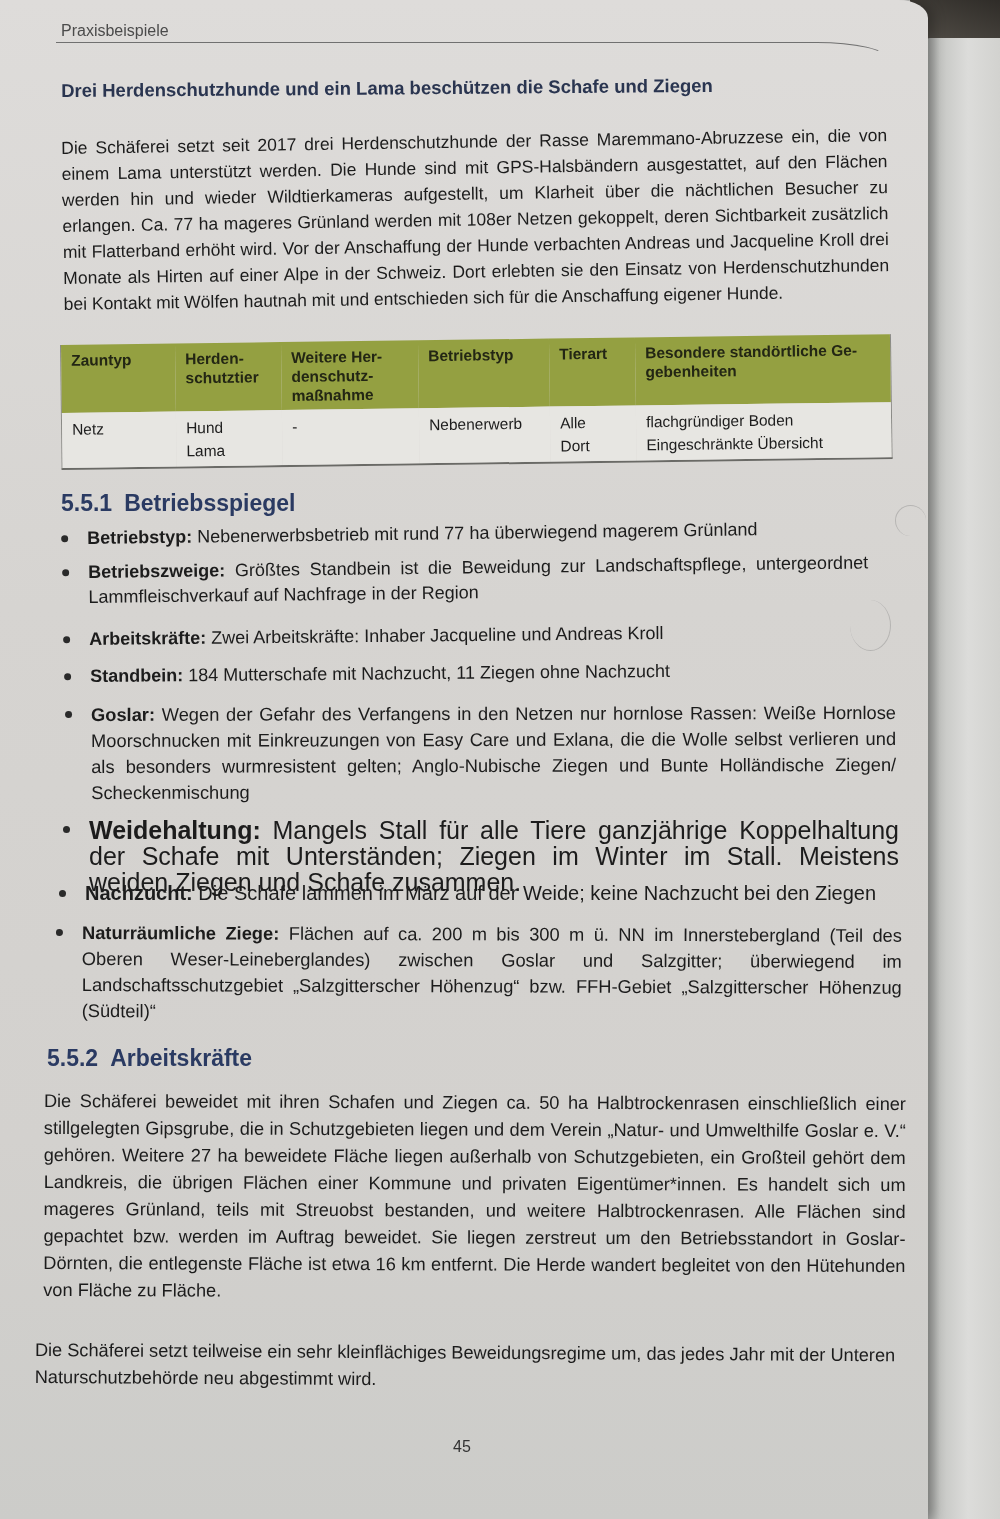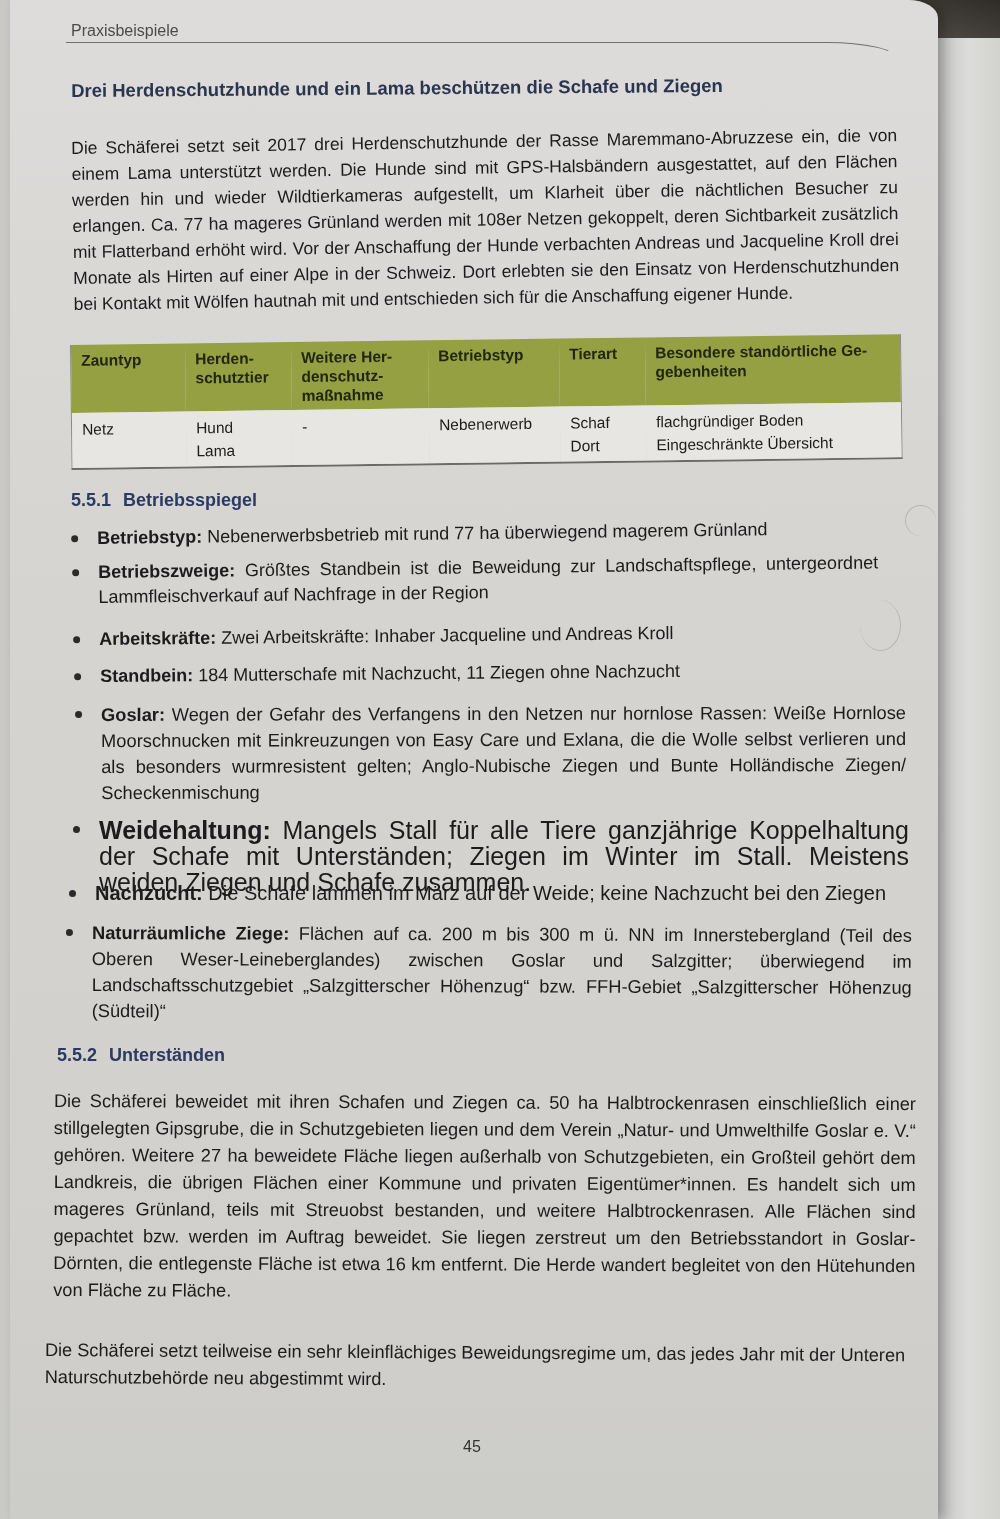--- a/index.html
+++ b/index.html
@@ -33,21 +33,20 @@
     }
     .page {
       position: absolute;
       top: 0;
       left: 0;
       width: 928px;
       height: 1519px;
       background: linear-gradient(180deg, #dedcda 0%, #d6d4d1 40%, #d3d1ce 75%, #ccccc9 100%);
       box-shadow: 6px 0 12px rgba(0,0,0,0.25);
       border-top-right-radius: 30px 18px;
-      margin-left: 10px;
     }
     .running-head {
       position: absolute;
       left: 61px;
       top: 22px;
       font-size: 16px;
       color: #4b4b4b;
     }
     .head-rule {
       position: absolute;
@@ -120,21 +119,21 @@
       line-height: 23px;
       border-top: 2px solid #85903c;
     }
     tbody tr:first-child td { border-top: none; }
     .tbl-border {
       border-left: 1px solid #8a8a86;
       border-right: 1px solid #8a8a86;
     }
     .section-heading {
       position: absolute;
-      font-size: 18px;
+      font-size: 23px;
       font-weight: bold;
       color: #2a3a62;
     }
     .sec1 { left: 61px; top: 490px; }
     .sec2 { left: 47px; top: 1045px; }
     .sec-num { margin-right: 12px; }
     ul.bullets {
       position: absolute;
       list-style: none;
       margin: 0;
@@ -229,21 +228,21 @@
         <tbody>
           <tr>
             <td>Netz</td>
             <td>
               <div>Hund</div>
               <div>Lama</div>
             </td>
             <td>-</td>
             <td>Nebenerwerb</td>
             <td>
-              <div>Schaf</div>
+              <div>Alle</div>
               <div>Dort</div>
             </td>
             <td>
               <div>flachgründiger Boden</div>
               <div>Eingeschränkte Übersicht</div>
             </td>
           </tr>
         </tbody>
       </table>
     </div>
@@ -281,21 +280,21 @@
         <span class="bullet-dot"></span>
         <span class="bullet-label">Nachzucht:</span><span> Die Schafe lammen im März auf der Weide; keine Nachzucht bei den Ziegen</span>
       </li>
       <li style="left:82px; top:920px; width:820px; font-size:18.3px; line-height:26px; transform:rotate(0.2deg); transform-origin:left top;">
         <span class="bullet-dot"></span>
         <span class="bullet-label">Naturräumliche Ziege:</span><span> Flächen auf ca. 200 m bis 300 m ü. NN im Innerstebergland (Teil des Oberen Weser-Leineberglandes) zwischen Goslar und Salzgitter; überwiegend im Landschaftsschutzgebiet „Salzgitterscher Höhenzug“ bzw. FFH-Gebiet „Salzgitterscher Höhenzug (Südteil)“</span>
       </li>
     </ul>
 
     <h2 class="section-heading sec2" style="margin:0;">
-      <span class="sec-num">5.5.2</span><span>Unterständen</span>
+      <span class="sec-num">5.5.2</span><span>Arbeitskräfte</span>
     </h2>
 
     <p class="para body2" style="margin:0;">Die Schäferei beweidet mit ihren Schafen und Ziegen ca. 50 ha Halbtrockenrasen einschließlich einer stillgelegten Gipsgrube, die in Schutzgebieten liegen und dem Verein „Natur- und Umwelthilfe Goslar e. V.“ gehören. Weitere 27 ha beweidete Fläche liegen außerhalb von Schutzgebieten, ein Großteil gehört dem Landkreis, die übrigen Flächen einer Kommune und privaten Eigentümer*innen. Es handelt sich um mageres Grünland, teils mit Streuobst bestanden, und weitere Halbtrockenrasen. Alle Flächen sind gepachtet bzw. werden im Auftrag beweidet. Sie liegen zerstreut um den Betriebsstandort in Goslar-Dörnten, die entlegenste Fläche ist etwa 16 km entfernt. Die Herde wandert begleitet von den Hütehunden von Fläche zu Fläche.</p>
     <p class="para body3" style="margin:0;">Die Schäferei setzt teilweise ein sehr kleinflächiges Beweidungsregime um, das jedes Jahr mit der Unteren Naturschutzbehörde neu abgestimmt wird.</p>
 
     <div class="page-number">45</div>
 
     <div class="scribble" style="left:850px; top:600px; width:40px; height:50px; border-left:none; border-top:none;"></div>
     <div class="scribble" style="left:895px; top:505px; width:30px; height:30px; border-right:none; border-bottom:none;"></div>
   </div>

